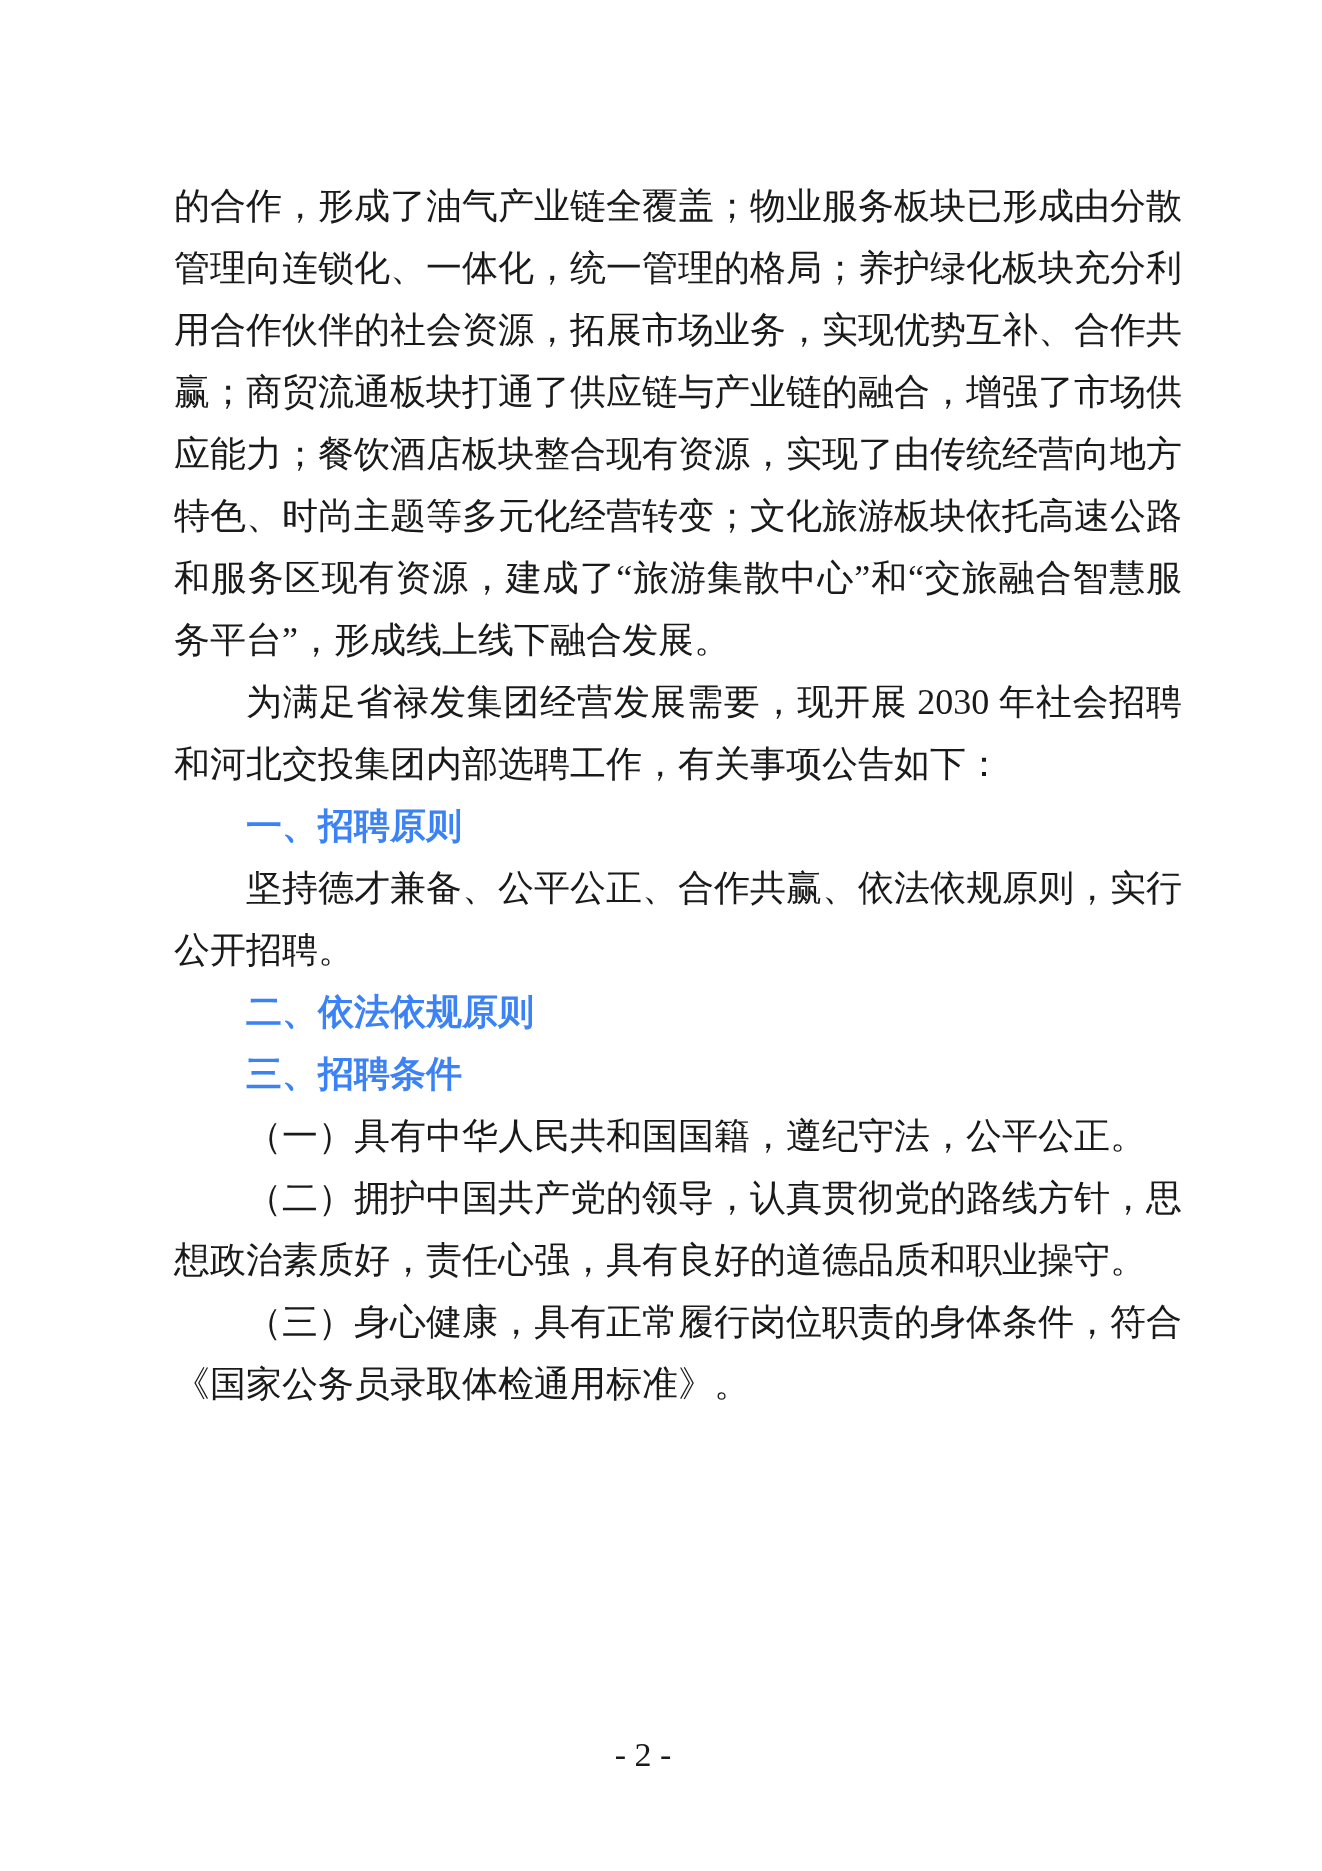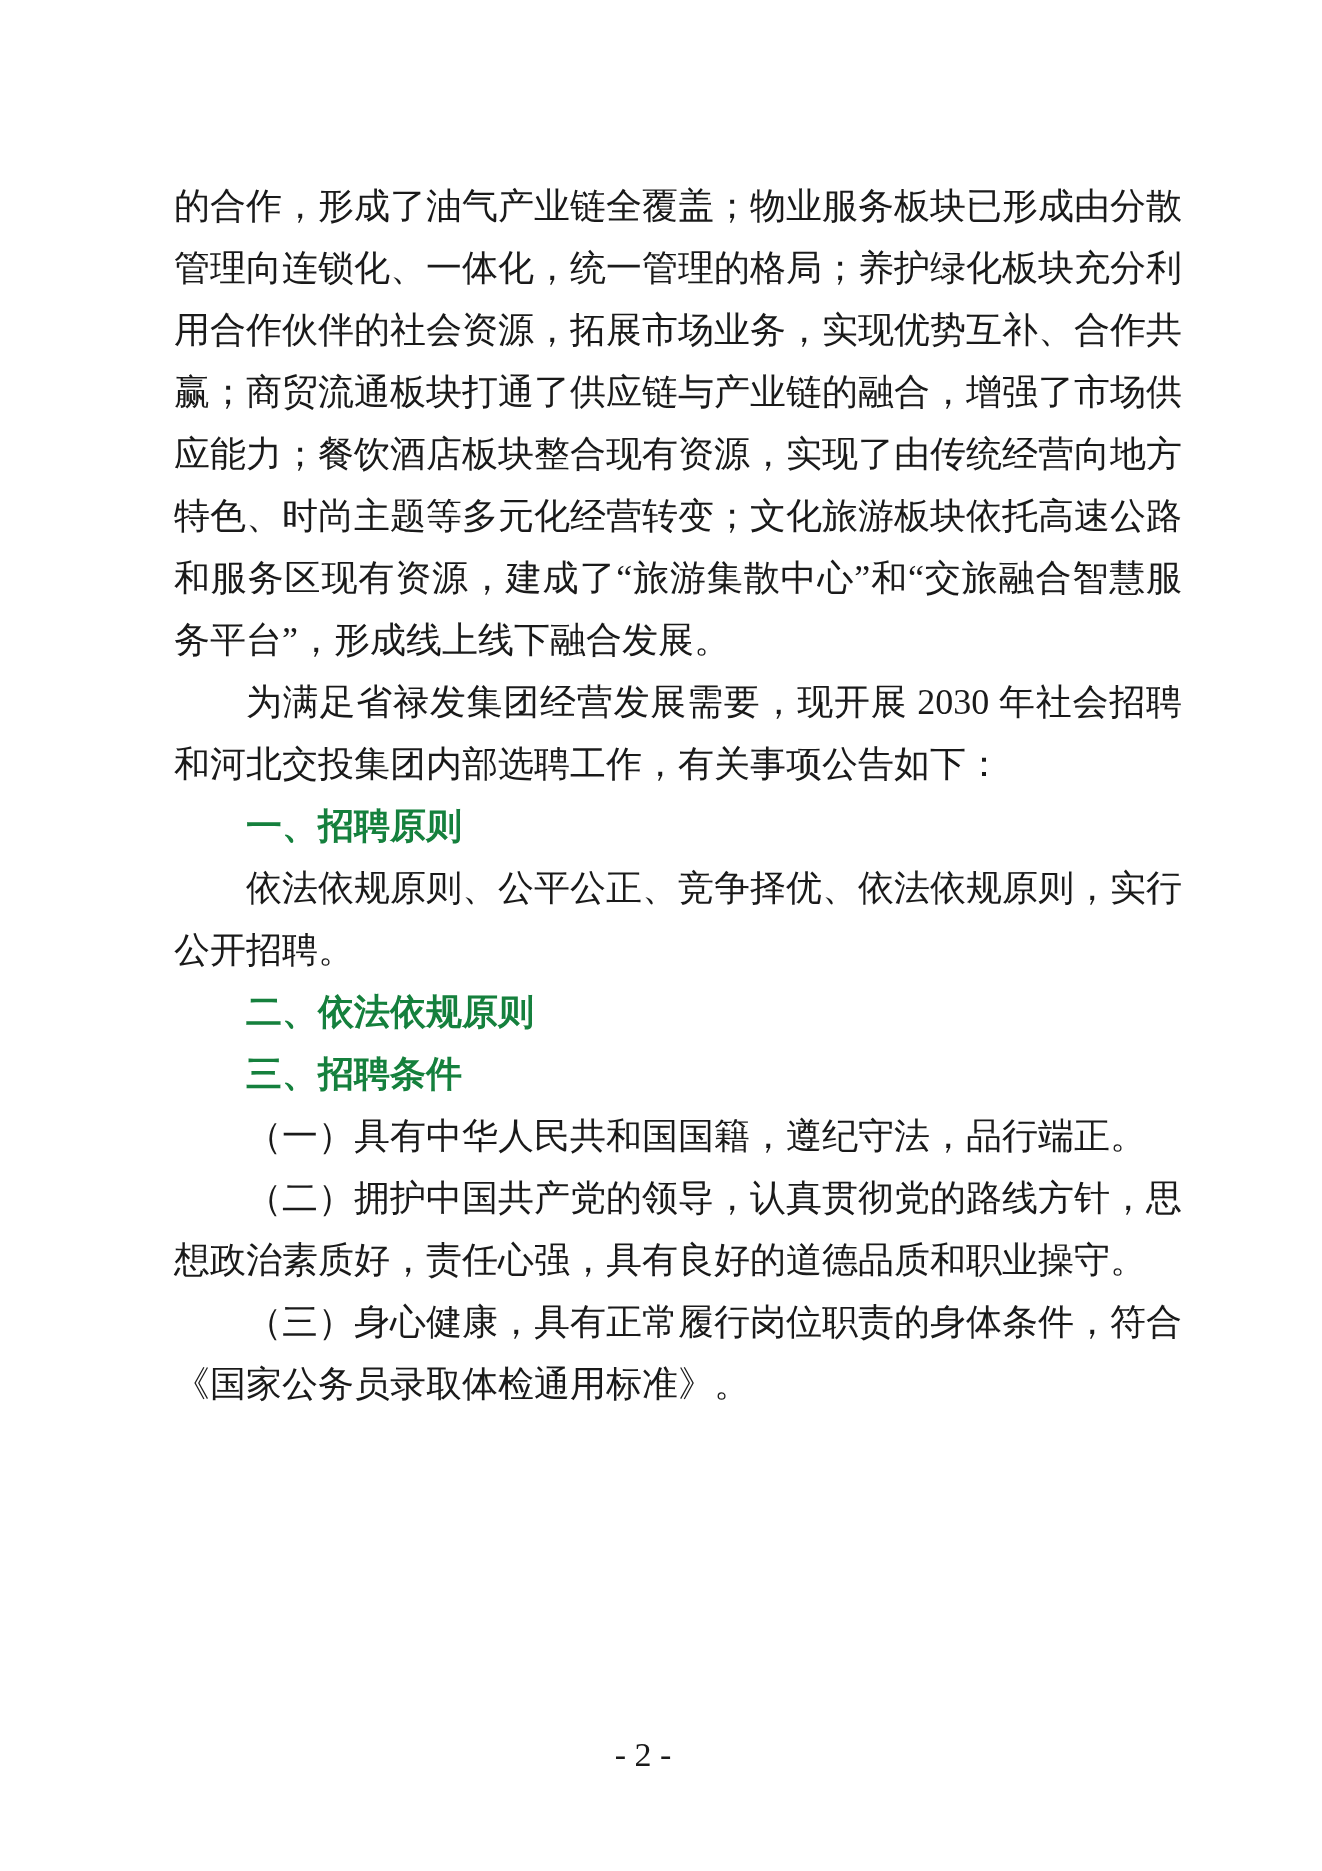--- a/index.html
+++ b/index.html
@@ -33,21 +33,21 @@
   }
   .para.no-indent {
     text-indent: 0;
   }
   .section-heading {
     margin: 0;
     font-size: 36px;
     line-height: 62px;
     text-indent: 72px;
     font-weight: bold;
-    color: #15803d;
+    color: #3b82f6;
     font-family: "Liberation Sans", "DejaVu Sans", sans-serif;
     text-align: left;
   }
   .page-footer {
     position: absolute;
     left: 0;
     right: 0;
     top: 1735px;
     text-align: center;
     transform: translateX(-18px);
@@ -63,28 +63,28 @@
 <div class="page">
 
   <div class="text-block">
 
     <p class="para no-indent">的合作，形成了油气产业链全覆盖；物业服务板块已形成由分散管理向连锁化、一体化，统一管理的格局；养护绿化板块充分利用合作伙伴的社会资源，拓展市场业务，实现优势互补、合作共赢；商贸流通板块打通了供应链与产业链的融合，增强了市场供应能力；餐饮酒店板块整合现有资源，实现了由传统经营向地方特色、时尚主题等多元化经营转变；文化旅游板块依托高速公路和服务区现有资源，建成了“旅游集散中心”和“交旅融合智慧服务平台”，形成线上线下融合发展。</p>
 
     <p class="para">为满足省禄发集团经营发展需要，现开展 2030 年社会招聘和河北交投集团内部选聘工作，有关事项公告如下：</p>
 
     <h2 class="section-heading">一、招聘原则</h2>
 
-    <p class="para">依法依规原则、公平公正、竞争择优、依法依规原则，实行公开招聘。</p>
+    <p class="para">坚持德才兼备、公平公正、合作共赢、依法依规原则，实行公开招聘。</p>
 
     <h2 class="section-heading">二、依法依规原则</h2>
 
 
     <h2 class="section-heading">三、招聘条件</h2>
 
-    <p class="para">（一）具有中华人民共和国国籍，遵纪守法，品行端正。</p>
+    <p class="para">（一）具有中华人民共和国国籍，遵纪守法，公平公正。</p>
 
     <p class="para">（二）拥护中国共产党的领导，认真贯彻党的路线方针，思想政治素质好，责任心强，具有良好的道德品质和职业操守。</p>
 
     <p class="para">（三）身心健康，具有正常履行岗位职责的身体条件，符合《国家公务员录取体检通用标准》。</p>
 
 
   </div>
 
   <div class="page-footer">- 2 -</div>
 

